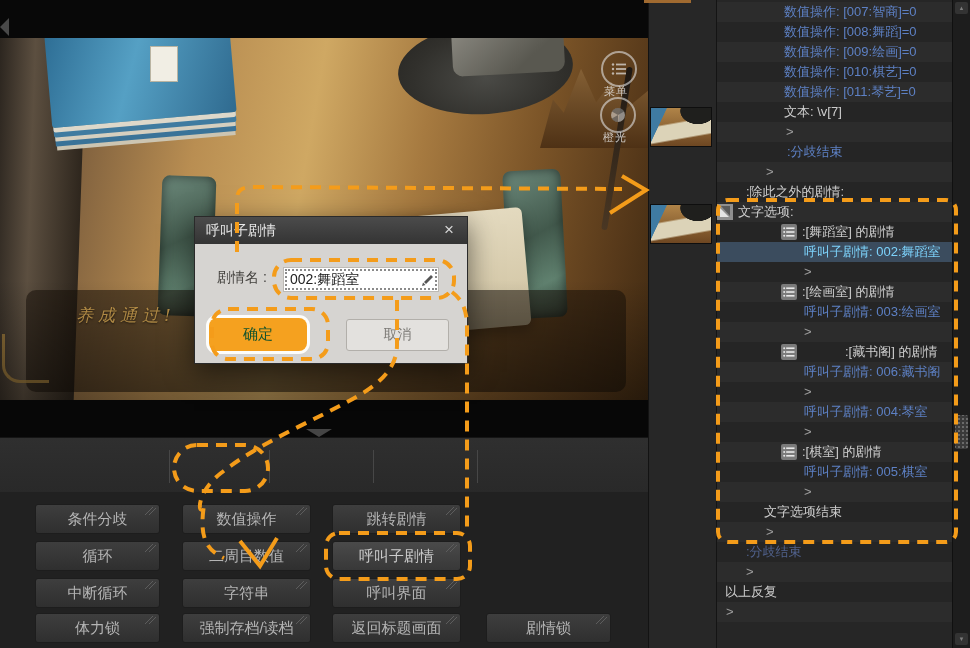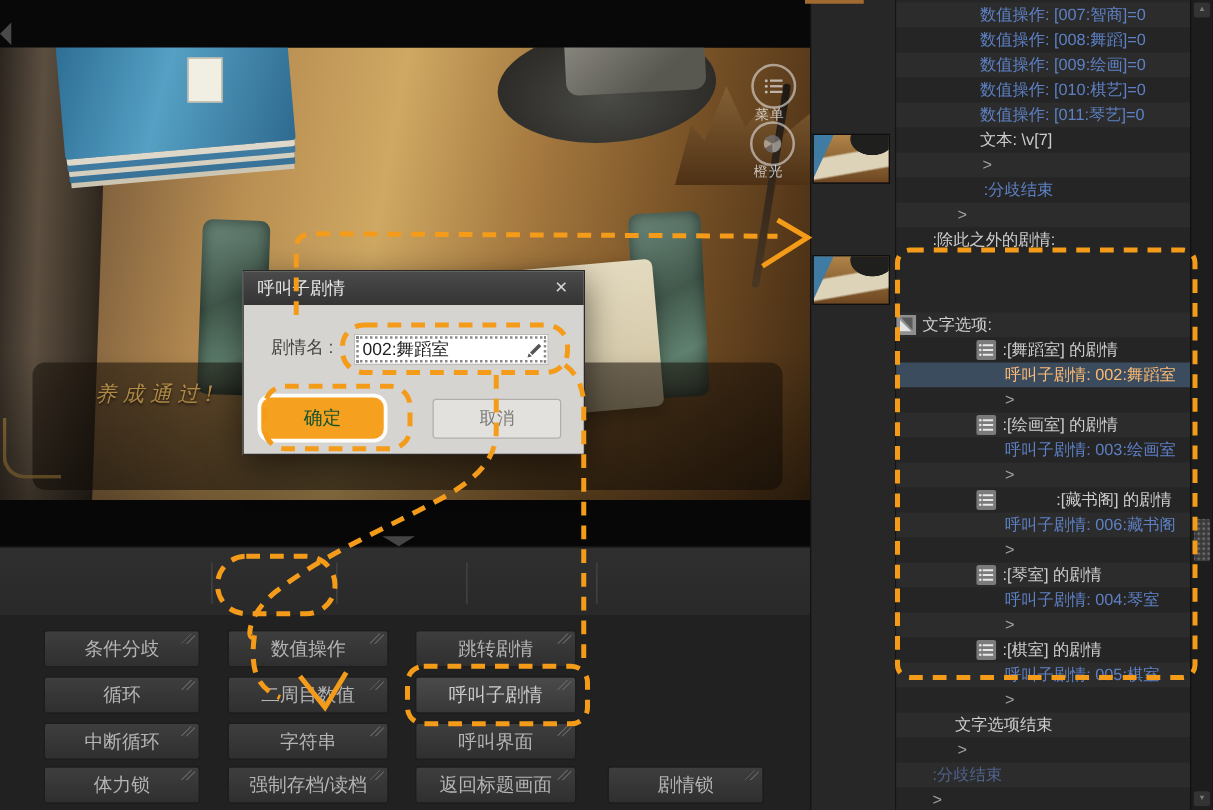--- a/index.html
+++ b/index.html
@@ -88,21 +88,21 @@
   .thumb.sliver{left:-5px;top:0;width:47px;height:3px;background:#a06a30;border:none;}
   
   .event-panel{position:absolute;left:716px;top:0;width:236px;height:648px;background:#262626;
     border-left:1px solid #141414;box-sizing:border-box;}
   .ev-rows{position:absolute;left:0;top:2px;width:100%;}
   .ev-row{height:20px;line-height:20px;font-size:13px;white-space:nowrap;display:flex;align-items:center;cursor:pointer;}
   .ev-row:nth-child(odd){background:#2c2c2c;}
   .ev-row:nth-child(even){background:#252525;}
   .ev-row.sel{background:#3b4c5e !important;}
   .c-blue{color:#5d80c4;} .c-white{color:#cdcdcd;} .c-gray{color:#9f9f9f;}
-  .c-dimblue{color:#50618c;} .c-selblue{color:#fdba74;}
+  .c-dimblue{color:#50618c;} .c-selblue{color:#7dd3fc;}
   .ev-icon{display:inline-block;width:16px;height:16px;margin-right:5px;flex:0 0 16px;}
   
   .scrollbar{position:absolute;left:952px;top:0;width:18px;height:648px;background:#1d1d1d;border-left:1px solid #101010;box-sizing:border-box;}
   .sb-btn{position:absolute;left:2px;width:13px;height:12px;background:#333;border-radius:2px;color:#7d7d7d;
     font-size:6px;line-height:12px;text-align:center;cursor:pointer;}
   .sb-thumb{position:absolute;left:2px;top:415px;width:13px;height:34px;background:#3a3a3a;border-radius:2px;cursor:grab;
     background-image:radial-gradient(#6a6a6a 1px,transparent 1.2px);background-size:4px 4px;background-position:2px 10px;}
   
   .annotations{position:absolute;left:0;top:0;width:970px;height:648px;z-index:40;pointer-events:none;}
 </style>
@@ -204,21 +204,21 @@
         </div>
         <div class="ev-row" style="padding-left: 70px;">
           <span class="c-blue">:分歧结束</span>
         </div>
         <div class="ev-row" style="padding-left: 49px;">
           <span class="c-gray">&gt;</span>
         </div>
         <div class="ev-row" style="padding-left: 29px;">
           <span class="c-white">:除此之外的剧情:</span>
         </div>
-        <div class="ev-row" style=" margin-top: 48px;">
+        <div class="ev-row" style="">
           <span class="ev-icon"><svg width="16" height="16" viewBox="0 0 16 16">
               <rect width="16" height="16" fill="#8f8f8f"></rect>
               <polygon points="3,13 12,13 3,4" fill="#e4e4e4"></polygon>
               <polygon points="13,2 13,12 4,2" fill="#5a5a5a"></polygon>
             </svg></span>
           <span class="c-white">文字选项:</span>
         </div>
         <div class="ev-row" style="padding-left: 64px;">
           <span class="ev-icon"><svg width="16" height="16" viewBox="0 0 16 16">
               <rect width="16" height="16" rx="2" fill="#7b7b7b"></rect>
@@ -271,34 +271,20 @@
                 <rect x="5.2" y="11" width="8.3" height="1.6"></rect>
               </g>
             </svg></span>
           <span class="c-white">:[藏书阁] 的剧情</span>
         </div>
         <div class="ev-row" style="padding-left: 87px;">
           <span class="c-blue">呼叫子剧情: 006:藏书阁</span>
         </div>
         <div class="ev-row" style="padding-left: 87px;">
           <span class="c-gray">&gt;</span>
-        </div>
-        <div class="ev-row" style="padding-left: 64px;">
-          <span class="ev-icon"><svg width="16" height="16" viewBox="0 0 16 16">
-              <rect width="16" height="16" rx="2" fill="#7b7b7b"></rect>
-              <g fill="#e8e8e8">
-                <circle cx="3.2" cy="4.2" r="1"></circle>
-                <rect x="5.2" y="3.4" width="8.3" height="1.6"></rect>
-                <circle cx="3.2" cy="8" r="1"></circle>
-                <rect x="5.2" y="7.2" width="8.3" height="1.6"></rect>
-                <circle cx="3.2" cy="11.8" r="1"></circle>
-                <rect x="5.2" y="11" width="8.3" height="1.6"></rect>
-              </g>
-            </svg></span>
-          <span class="c-white">:[琴室] 的剧情</span>
         </div>
         <div class="ev-row" style="padding-left: 87px;">
           <span class="c-blue">呼叫子剧情: 004:琴室</span>
         </div>
         <div class="ev-row" style="padding-left: 87px;">
           <span class="c-gray">&gt;</span>
         </div>
         <div class="ev-row" style="padding-left: 64px;">
           <span class="ev-icon"><svg width="16" height="16" viewBox="0 0 16 16">
               <rect width="16" height="16" rx="2" fill="#7b7b7b"></rect>

